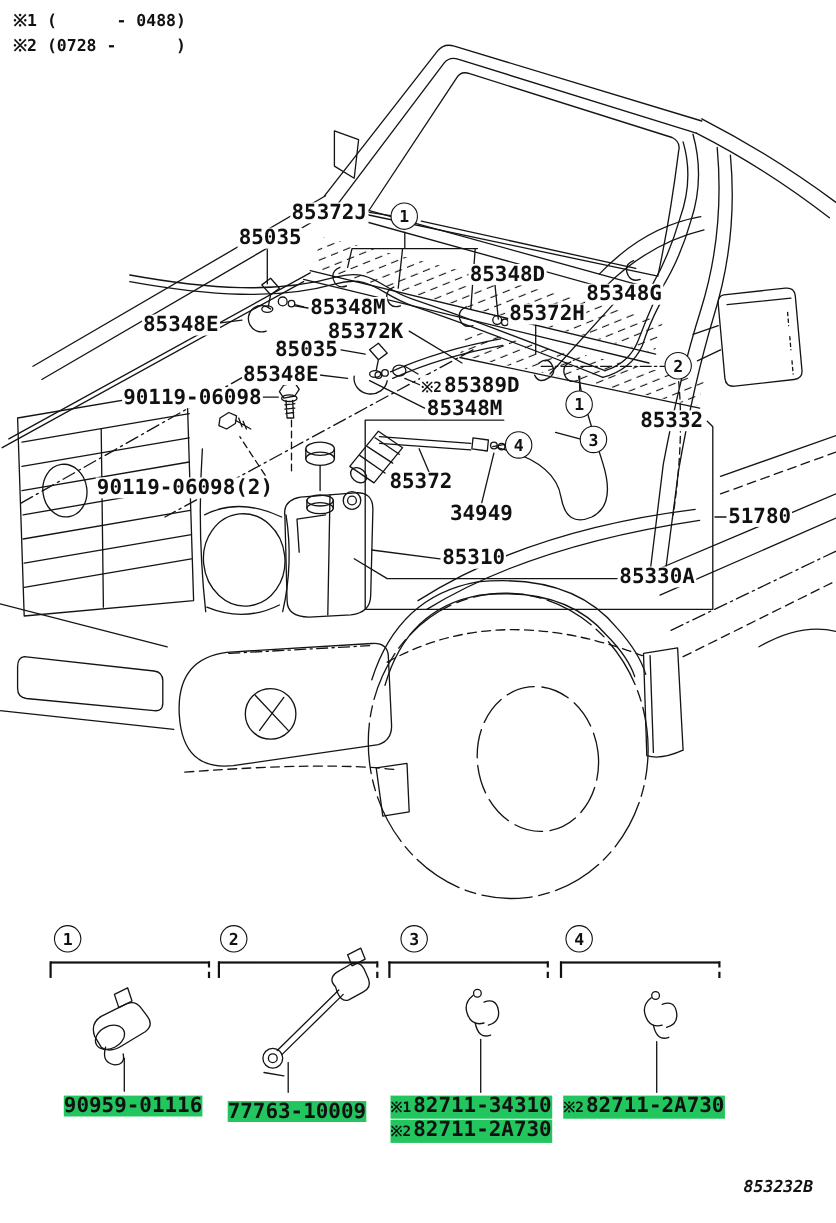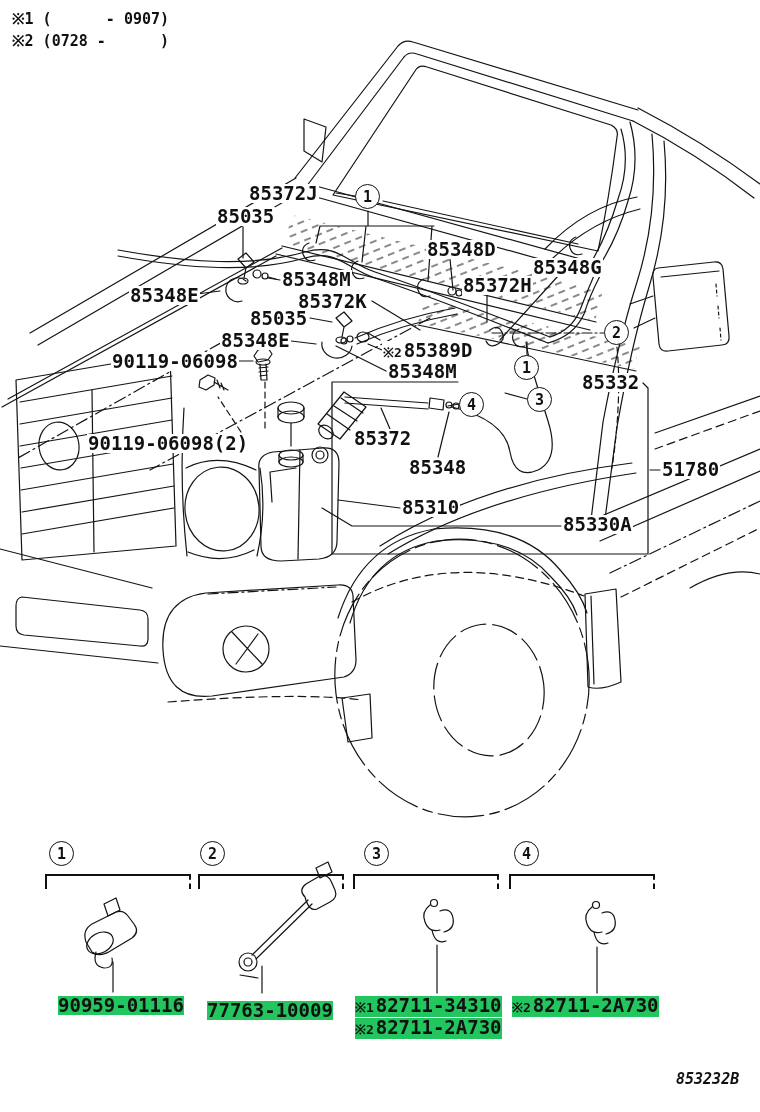--- a/index.html
+++ b/index.html
@@ -225,39 +225,39 @@
         </g>
         <path d="M437,945 L437,993"></path>
       </g>
       <g>
         <use href="#hclamp" transform="translate(162,2)"></use>
         <path d="M597,947 L597,993"></path>
       </g>
     </g>
   </svg>
 
-  <div class="legend"><span>※1 (      - 0907)</span><br><span>※2 (0728 -      )</span></div>
-
-  <div class="lbl" style="left:248px;top:184px">85372J</div>
+  <div class="legend"><span>※1 (      - 0488)</span><br><span>※2 (0728 -      )</span></div>
+
+  <div class="lbl" style="left:264px;top:184px">85372J</div>
   <div class="lbl" style="left:216px;top:207px">85035</div>
   <div class="lbl" style="left:426px;top:240px">85348D</div>
   <div class="lbl" style="left:532px;top:258px">85348G</div>
   <div class="lbl" style="left:281px;top:270px">85348M</div>
   <div class="lbl" style="left:462px;top:276px">85372H</div>
   <div class="lbl" style="left:129px;top:286px">85348E</div>
   <div class="lbl" style="left:297px;top:292px">85372K</div>
   <div class="lbl" style="left:249px;top:309px">85035</div>
   <div class="lbl" style="left:220px;top:331px">85348E</div>
   <div class="lbl" style="left:111px;top:352px">90119-06098</div>
   <div class="lbl" style="left:382px;top:341px"><span class="pfx">※2</span><span>85389D</span></div>
   <div class="lbl" style="left:387px;top:362px">85348M</div>
   <div class="lbl" style="left:581px;top:373px">85332</div>
   <div class="lbl" style="left:87px;top:434px">90119-06098(2)</div>
   <div class="lbl" style="left:353px;top:429px">85372</div>
-  <div class="lbl" style="left:408px;top:458px">85348</div>
+  <div class="lbl" style="left:408px;top:458px">34949</div>
   <div class="lbl" style="left:661px;top:460px">51780</div>
   <div class="lbl" style="left:401px;top:498px">85310</div>
   <div class="lbl" style="left:562px;top:515px">85330A</div>
 
   <div class="callout" style="left:355px;top:184px">1</div>
   <div class="callout" style="left:604px;top:320px">2</div>
   <div class="callout" style="left:514px;top:355px">1</div>
   <div class="callout" style="left:527px;top:387px">3</div>
   <div class="callout" style="left:459px;top:392px">4</div>
 

